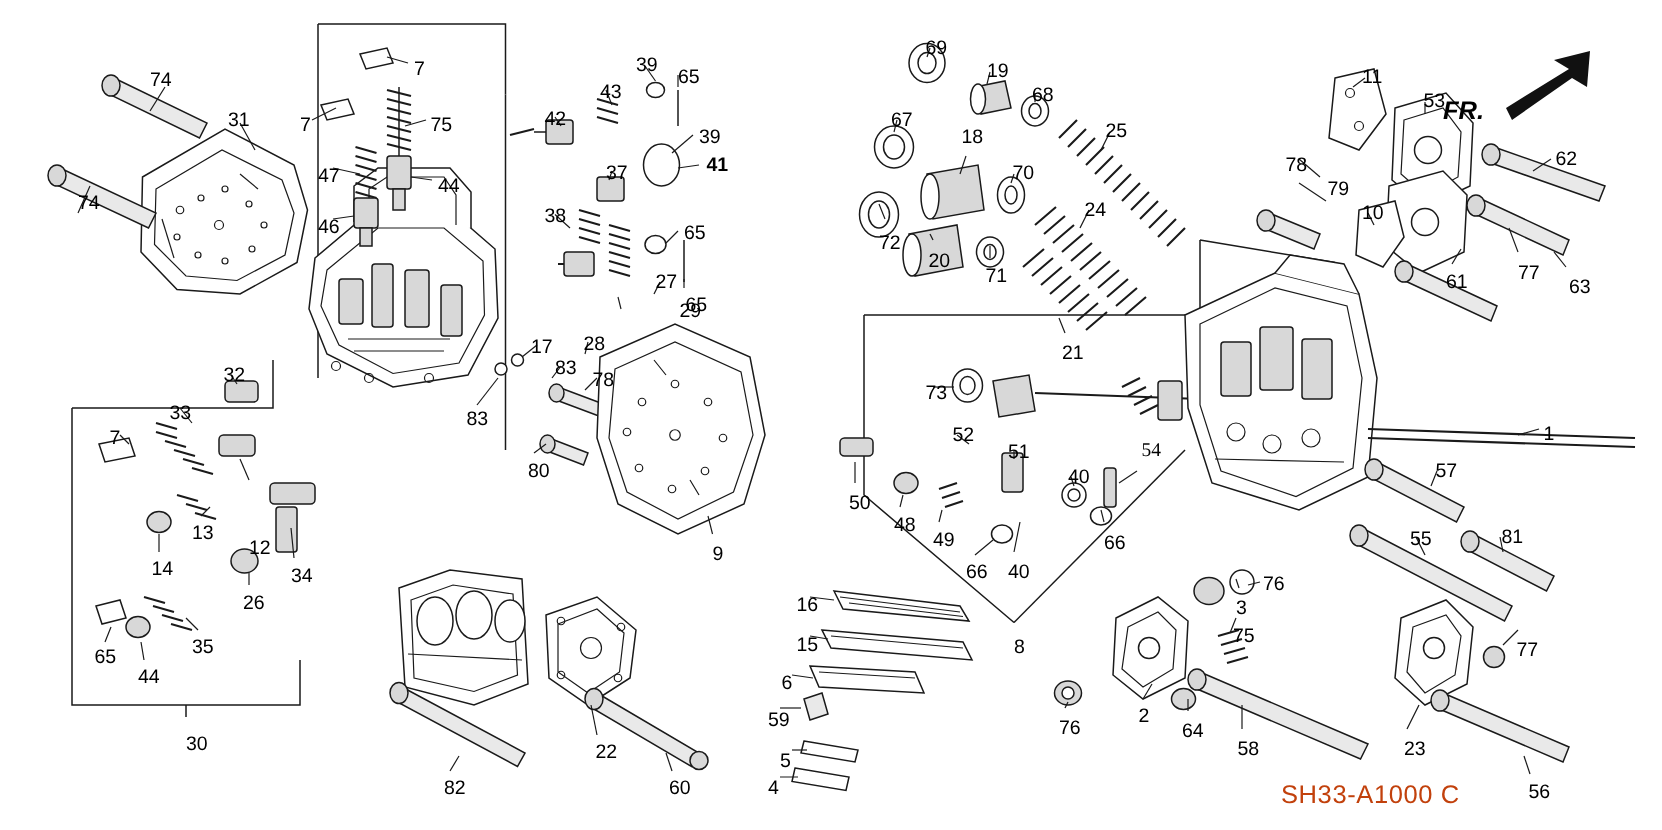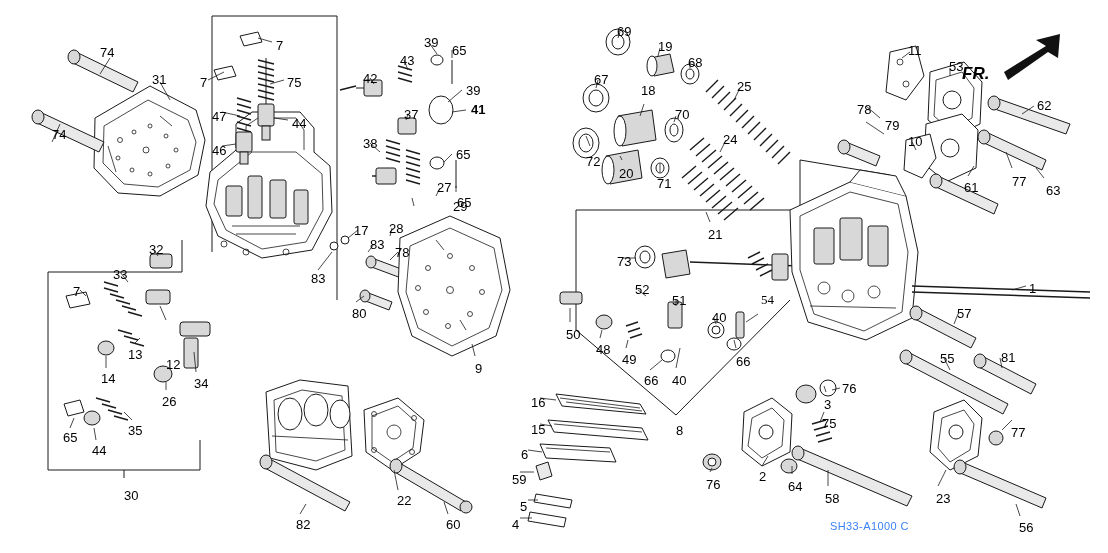--- a/index.html
+++ b/index.html
@@ -1,19 +1,19 @@
 <!DOCTYPE html>
 <html><head>
 <meta charset="utf-8">
 <style>
   html,body{margin:0;padding:0;background:#ffffff;}
   body{font-family:"Liberation Sans", sans-serif;}
   #sheet{position:relative;width:1108px;height:553px;background:#fff;overflow:hidden;}
   .callout{position:absolute;font-size:13px;color:#000;font-weight:400;line-height:1;white-space:nowrap;}
-  .partcode{position:absolute;font-size:11px;letter-spacing:.4px;color:#3b82f6;}
+  .partcode{position:absolute;font-size:17px;letter-spacing:.4px;color:#c2410c;margin-left:24px;}
   .fr{position:absolute;font-size:17px;font-weight:bold;font-style:italic;color:#000;letter-spacing:0px;}
   svg.art{position:absolute;left:0;top:0;width:1108px;height:553px;}
   .ln{stroke:#1a1a1a;stroke-width:1;fill:none;}
   .ln2{stroke:#1a1a1a;stroke-width:1.4;fill:none;}
   .thin{stroke:#1a1a1a;stroke-width:.8;fill:none;}
   .fillw{fill:#ffffff;stroke:#1a1a1a;stroke-width:1;}
   .fillg{fill:#e9e9e9;stroke:#1a1a1a;stroke-width:1;}
   .fillgg{fill:#d8d8d8;stroke:#1a1a1a;stroke-width:1;}
   .blk{fill:#111;}
 </style>

